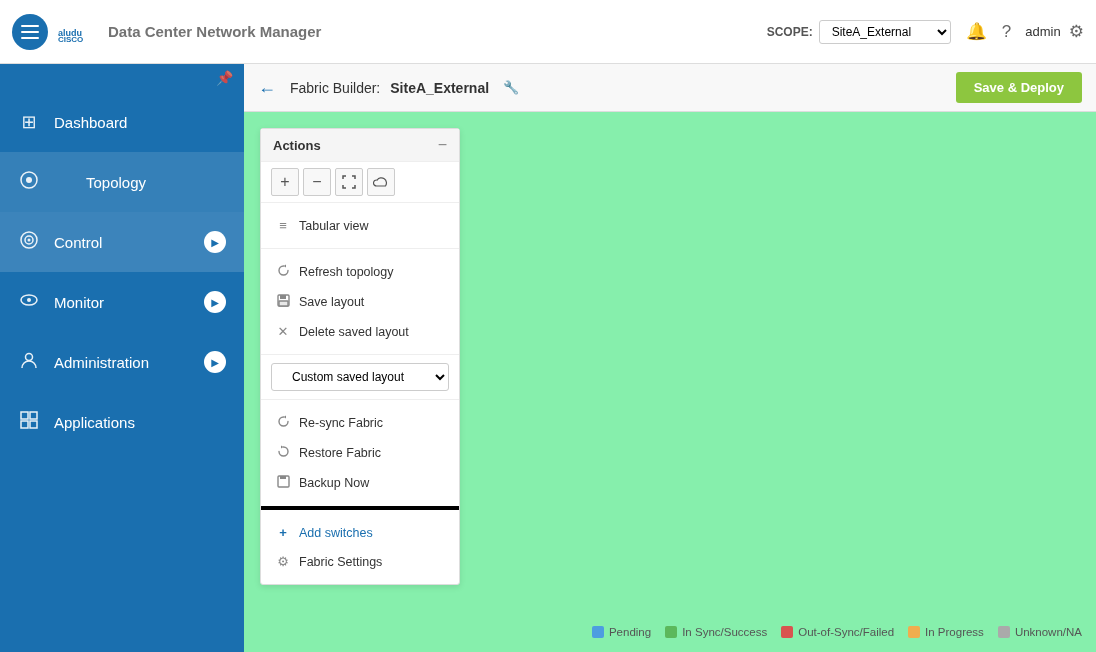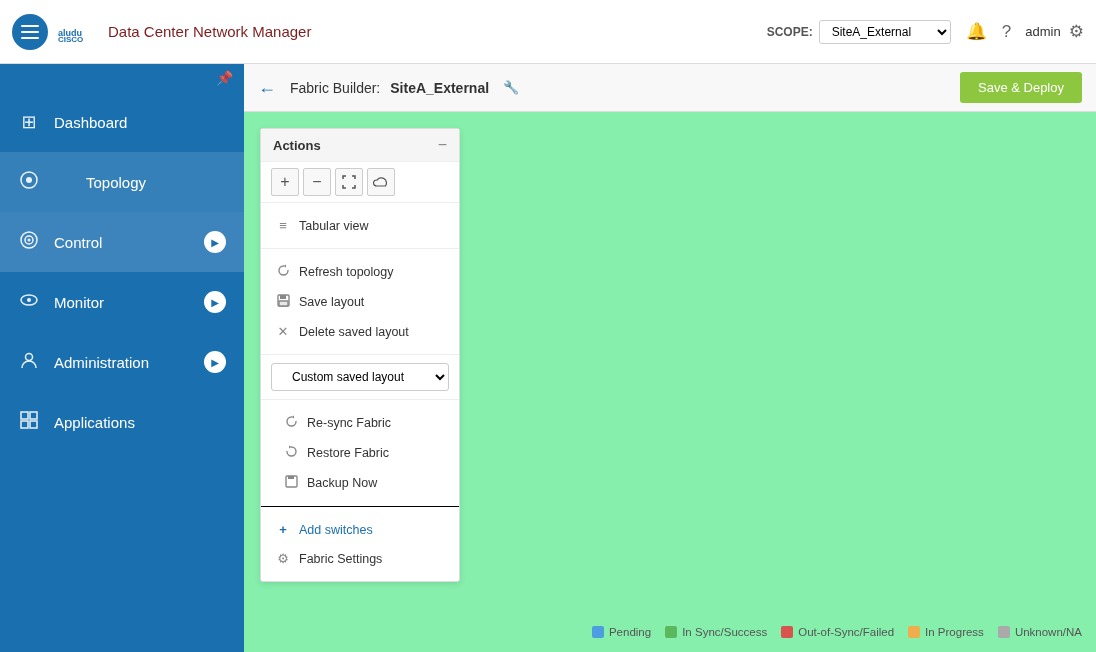--- a/index.html
+++ b/index.html
@@ -22,21 +22,21 @@
       border-radius: 50%;
       display: flex; align-items: center; justify-content: center;
       margin-right: 10px;
       cursor: pointer;
     }
     .topbar-logo-btn svg { color: #fff; }
     .topbar-cisco-logo {
       display: flex; align-items: center; margin-right: 8px;
     }
     .topbar-title {
-      font-size: 15px; color: #7f1d1d; font-weight: 400; flex: 1;
+      font-size: 15px; color: #737373; font-weight: 700; flex: 1;
     }
     .topbar-scope {
       display: flex; align-items: center; gap: 6px; margin-right: 16px;
     }
     .topbar-scope label { font-size: 12px; color: #555; font-weight: 600; margin-left: 40px; }
     .topbar-scope select {
       font-size: 12px; padding: 3px 22px 3px 8px; border: 1px solid #ccc; border-radius: 3px; background: #fff; cursor: pointer; appearance: auto;
     }
     .topbar-icons {
       display: flex; align-items: center; gap: 14px; margin-right: 14px;
@@ -105,21 +105,21 @@
     .breadcrumb-text { font-size: 14px; color: #333; }
     .breadcrumb-scope { font-weight: 600; }
     .breadcrumb-edit { color: #888; font-size: 13px; cursor: pointer; margin-left: 4px; }
     .breadcrumb-spacer { flex: 1; }
     .save-deploy-btn {
       background: #8dc63f;
       color: #fff;
       border: none;
       padding: 8px 18px;
       font-size: 13px;
-      font-weight: 400;
+      font-weight: 700;
       border-radius: 3px;
       cursor: pointer;
     }
 
     
     .canvas-area {
       flex: 1;
       background: #86efac;
       position: relative;
       overflow: hidden;
@@ -167,21 +167,21 @@
 
     .layout-dropdown {
       padding: 8px 10px;
       border-bottom: 1px solid #eee;
     }
     .layout-select {
       width: 100%; padding: 5px 16px; border: 1px solid #ccc; border-radius: 3px;
       font-size: 12px; background: #fff; cursor: pointer; appearance: auto;
     }
 
-    .actions-section2 { padding: 8px 8px; border-bottom: 1px solid #000000; }
+    .actions-section2 { padding: 8px 0; border-bottom: 4px solid #000000; }
     .actions-section3 { padding: 8px 0; }
 
     
     .legend-bar {
       position: absolute;
       bottom: 14px; right: 14px;
       display: flex; align-items: center; gap: 14px;
     }
     .legend-item {
       display: flex; align-items: center; gap: 5px; font-size: 11.5px; color: #555;

